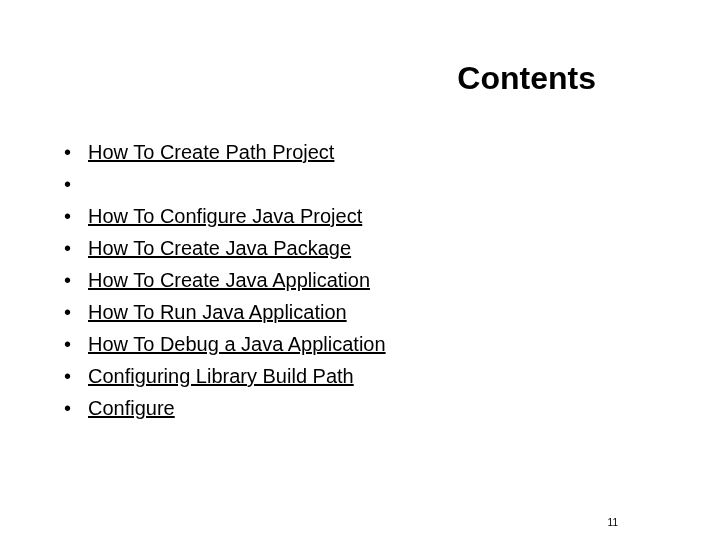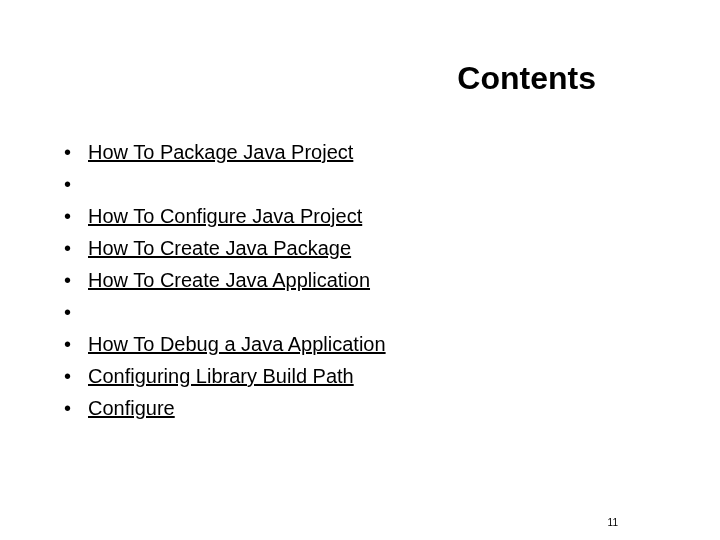--- a/index.html
+++ b/index.html
@@ -13,39 +13,40 @@
   .page-number { position: absolute; bottom: 12px; right: 14px; font-size: 10px; }
 </style>
 </head>
 <body>
 
 <div class="slide">
   <div class="title">Contents</div>
   <ul class="list">
     <li>
       <span class="bullet">•</span>
-      <a class="item-text">How To Package Java Project</a>
+      <a class="item-text">How To Create Path Project</a>
     </li>
     <li>
       <span class="bullet">•</span>
     </li>
     <li>
       <span class="bullet">•</span>
       <a class="item-text">How To Configure Java Project</a>
     </li>
     <li>
       <span class="bullet">•</span>
       <a class="item-text">How To Create Java Package</a>
     </li>
     <li>
       <span class="bullet">•</span>
       <a class="item-text">How To Create Java Application</a>
     </li>
     <li>
       <span class="bullet">•</span>
+      <a class="item-text">How To Run Java Application</a>
     </li>
     <li>
       <span class="bullet">•</span>
       <a class="item-text">How To Debug a Java Application</a>
     </li>
     <li>
       <span class="bullet">•</span>
       <a class="item-text">Configuring Library Build Path</a>
     </li>
     <li>

